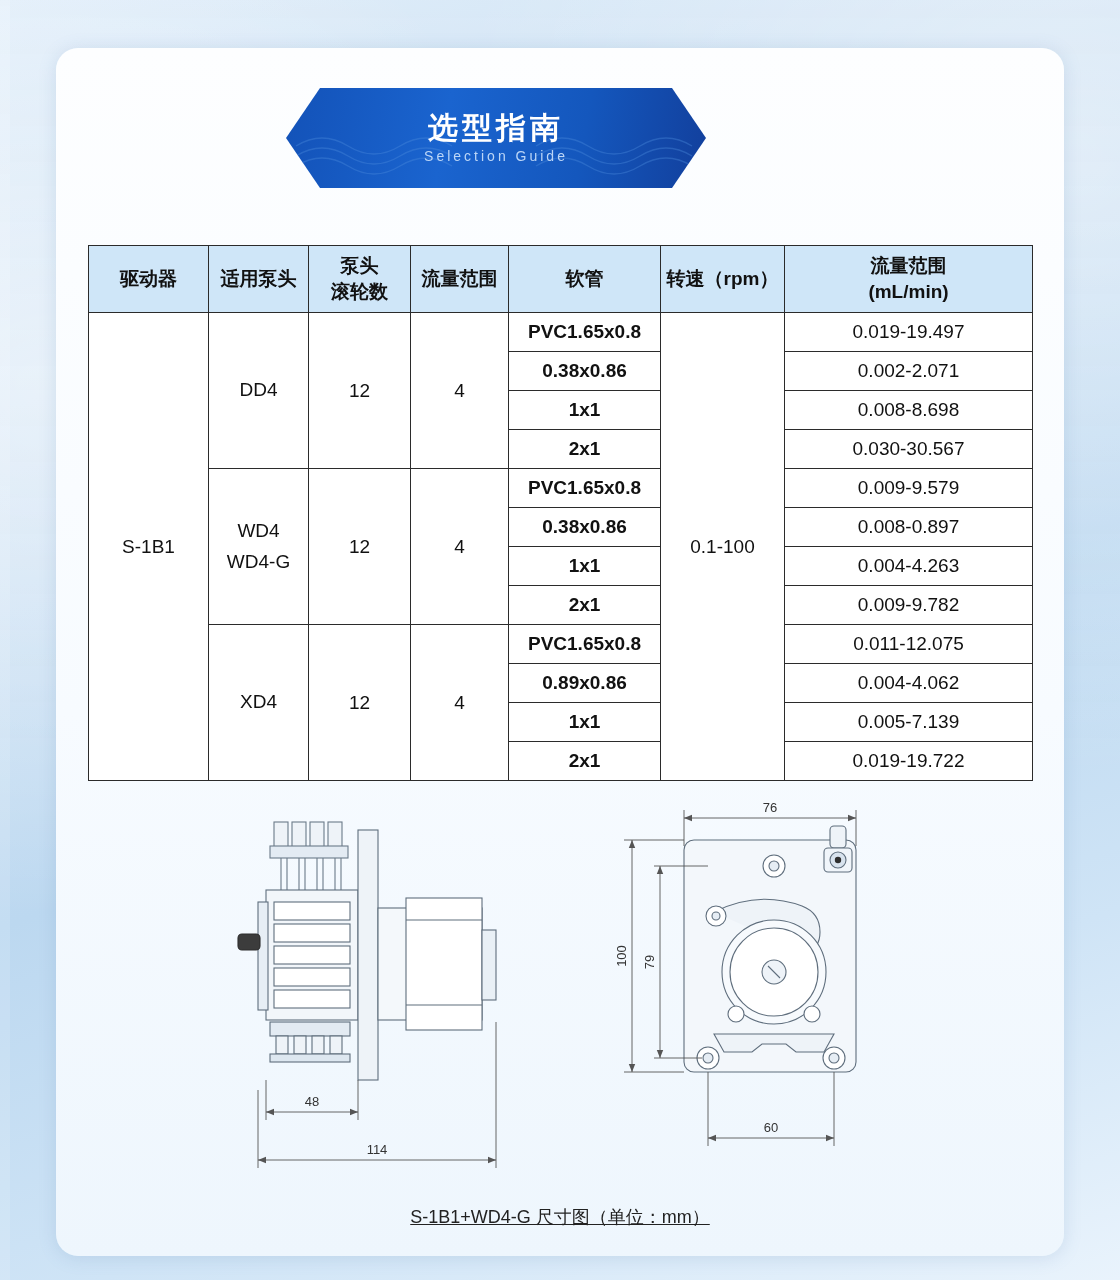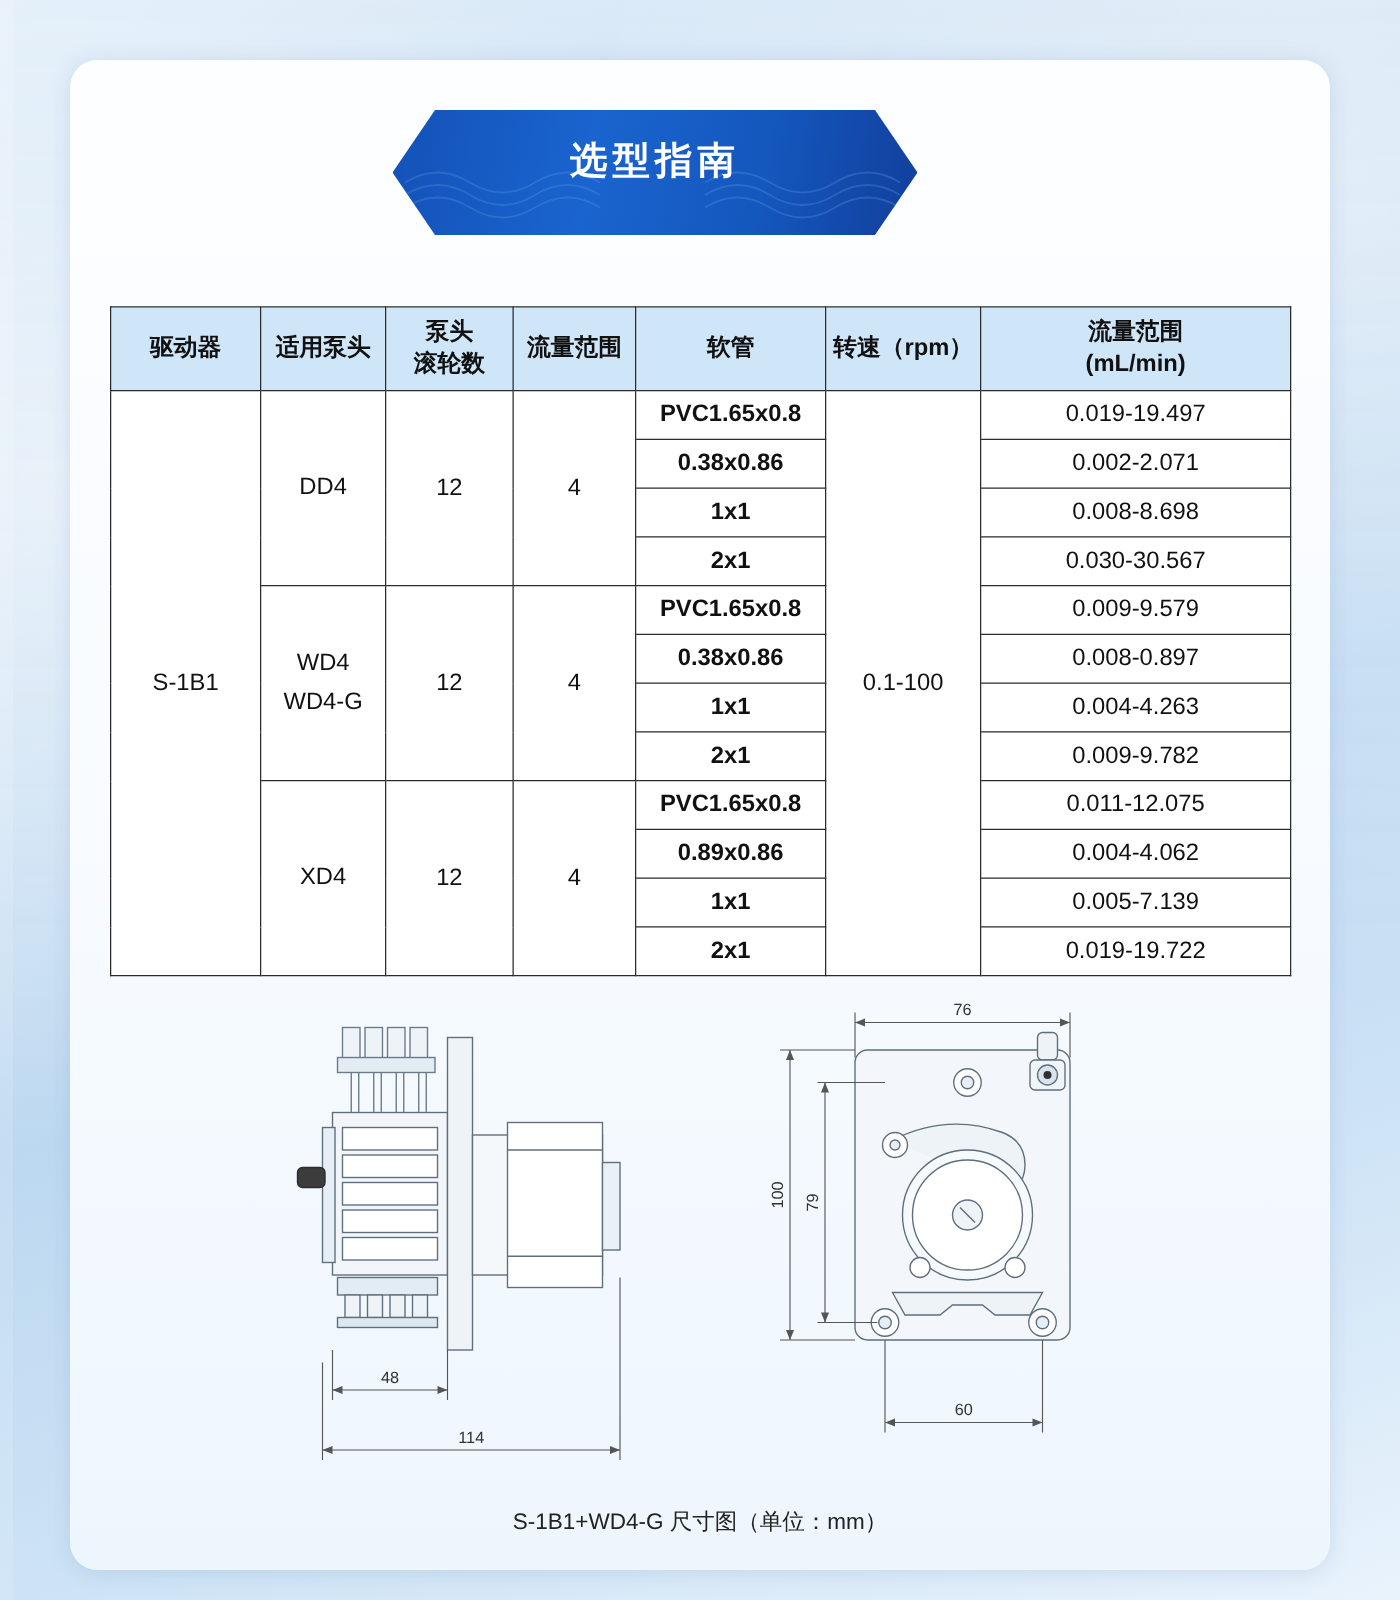--- a/index.html
+++ b/index.html
@@ -39,21 +39,21 @@
     width: 1008px;
     height: 1208px;
     background: linear-gradient(180deg, #fdfeff 0%, #f7fbff 55%, #eef6fd 100%);
     border-radius: 22px;
     box-shadow: 0 2px 18px rgba(90,130,175,0.18);
   }
 
   
   .banner {
     position: absolute;
-    left: 314px;
+    left: 286px;
     top: 88px;
     width: 420px;
     height: 100px;
   }
   .banner-shape {
     position: absolute;
     inset: 0;
     background: linear-gradient(100deg, #1352b8 0%, #1a64cf 38%, #1457bd 70%, #123f9c 100%);
     clip-path: polygon(34px 0, calc(100% - 34px) 0, 100% 50%, calc(100% - 34px) 100%, 34px 100%, 0 50%);
     box-shadow: 0 4px 14px rgba(24,76,168,0.35);
@@ -139,20 +139,21 @@
     height: 420px;
   }
   .caption {
     position: absolute;
     left: 0;
     right: 0;
     top: 415px;
     text-align: center;
     font-size: 18px;
     color: #222;
+    text-decoration: underline;
   }
 </style>
 </head>
 <body>
 
 <div class="page">
   <div class="bg-streaks"></div>
 
   <div class="card"></div>
 
@@ -162,20 +163,21 @@
       <g fill="none" stroke="#4f8ede" stroke-width="1.4" opacity="0.75">
         <path d="M10 58 q26 -16 52 0 t52 0 t52 0"></path>
         <path d="M10 68 q26 -16 52 0 t52 0 t52 0"></path>
         <path d="M10 78 q26 -16 52 0 t52 0 t52 0"></path>
         <path d="M250 58 q26 -16 52 0 t52 0 t52 0"></path>
         <path d="M250 68 q26 -16 52 0 t52 0 t52 0"></path>
         <path d="M250 78 q26 -16 52 0 t52 0 t52 0"></path>
       </g>
     </svg>
     <div class="banner-title">选型指南</div>
+    <div class="banner-sub">Selection  Guide</div>
   </div>
 
   <div class="table-wrap">
     <table class="spec">
       <colgroup>
         <col class="col-driver">
           <col class="col-head">
           <col class="col-roller">
         <col class="col-channel">
           <col class="col-tube">

